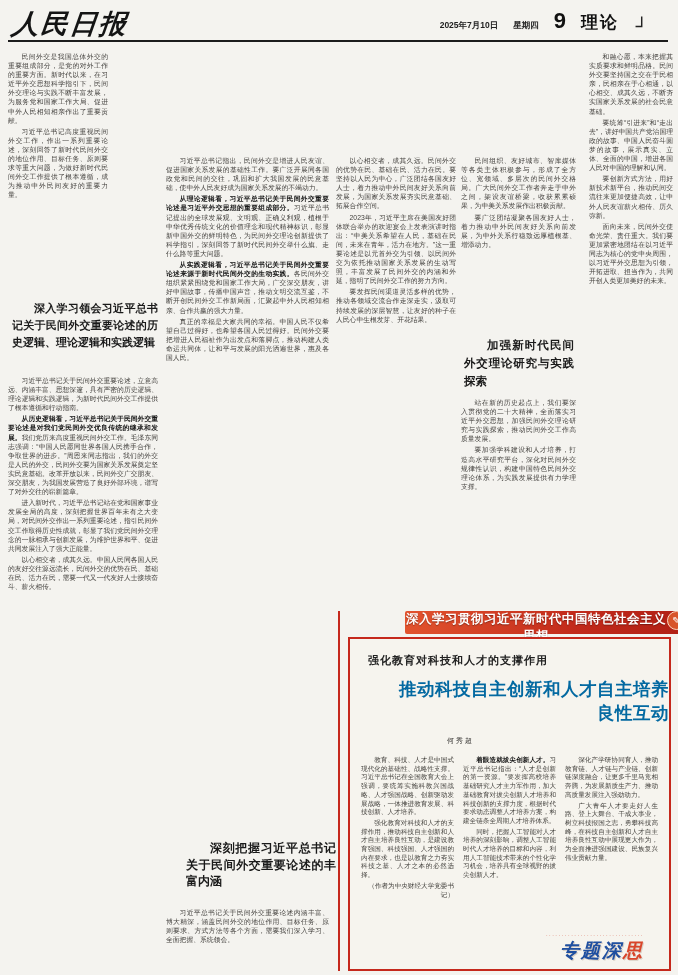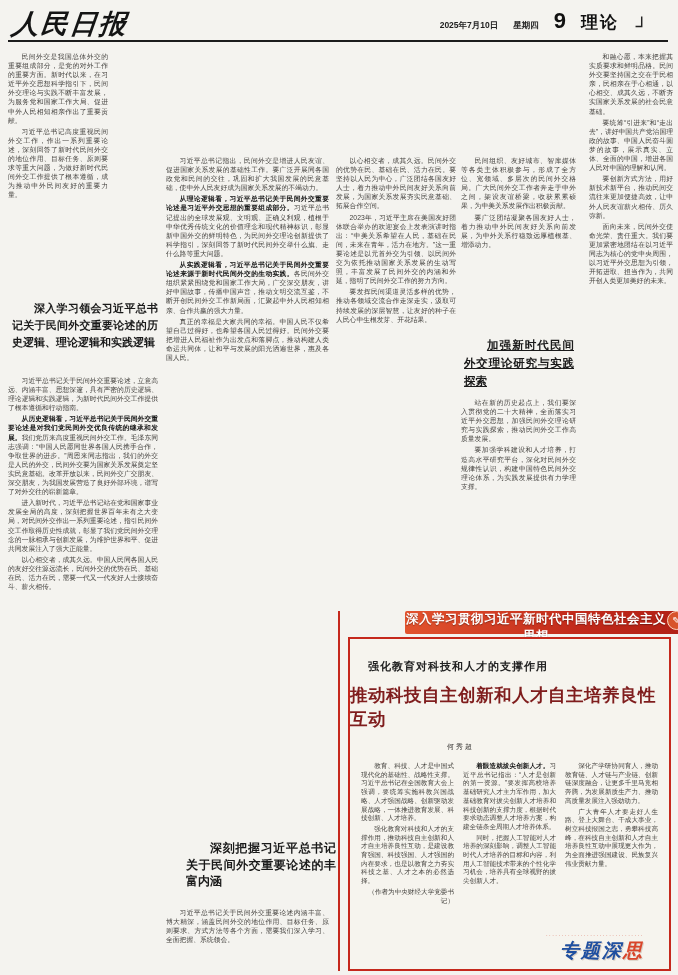--- a/index.html
+++ b/index.html
@@ -29,22 +29,22 @@
           background:linear-gradient(90deg,#e2532e,#c22a1b 60%,#b01f15);
           border-radius:2px;display:flex;align-items:flex-start;}
   #banner .banner-text{flex:1;text-align:center;color:#fff;font-weight:bold;font-size:12.5px;letter-spacing:0.5px;
           text-shadow:0 1px 1px rgba(0,0,0,.35);}
   #banner .pen{width:17px;height:17px;margin-right:3px;border-radius:50%;border:1.5px solid #ffd9c2;
           color:#fff;font-size:10px;line-height:17px;text-align:center;background:#d8542b;}
   #red-rule{position:absolute;left:338px;top:611px;width:2px;height:360px;background:#c5281c;}
   
   #feature{position:absolute;left:348px;top:637px;width:319px;height:330px;border:2.5px solid #c5281c;
            background:#f6f4ee;}
-  #feature .kicker{margin:20px 0 0 18px;font-size:11px;font-weight:bold;color:#222;letter-spacing:1px;}
-  #feature .f-title{margin-top:9px;text-align:left;font-size:17.5px;font-weight:bold;color:#7f1d1d;letter-spacing:0.5px;}
+  #feature .kicker{margin:14px 0 0 18px;font-size:11px;font-weight:bold;color:#222;letter-spacing:1px;}
+  #feature .f-title{margin-top:9px;text-align:right;font-size:17.5px;font-weight:bold;color:#0369a1;letter-spacing:0.5px;margin-left:36px;}
   #feature .f-author{margin:11px 0 0 97px;font-size:7px;color:#3c3a38;letter-spacing:2px;}
   #feature .f-cols{display:flex;gap:9px;margin:10px 11px 0 11px;}
   #feature .f-col{flex:1;text-align:justify;font-size:6.6px;line-height:8.7px;color:#45433f;height:195px;overflow:hidden;}
   #feature .f-note{text-align:right;margin-top:2px;text-indent:0;}
   
   #badge{position:absolute;right:25px;bottom:5px;text-align:right;}
   #badge .decor{font-size:5px;color:#cf3a22;letter-spacing:1.5px;line-height:5px;}
   #badge .badge-text{font-size:19px;font-weight:bold;letter-spacing:2px;font-style:italic;
         text-shadow:1px 1px 0 #d9cfc4;}
   #badge .blue{color:#1f4fa0;} #badge .red{color:#d9452a;}
@@ -97,21 +97,21 @@
       <p class="para">以心相交者，成其久远。民间外交的优势在民、基础在民、活力在民。要坚持以人民为中心，广泛团结各国友好人士，着力推动中外民间友好关系向前发展，为国家关系发展夯实民意基础、拓展合作空间。</p>
       <p class="para">2023年，习近平主席在美国友好团体联合举办的欢迎宴会上发表演讲时指出：“中美关系希望在人民，基础在民间，未来在青年，活力在地方。”这一重要论述是以元首外交为引领、以民间外交为依托推动国家关系发展的生动写照，丰富发展了民间外交的内涵和外延，指明了民间外交工作的努力方向。</p>
       <p class="para">要发挥民间渠道灵活多样的优势，推动各领域交流合作走深走实，汲取可持续发展的深层智慧，让友好的种子在人民心中生根发芽、开花结果。</p>
     </div>
 
   <div class="col" style="left:461px;top:156px;width:115px;height:174px;">
       <p class="para">民间组织、友好城市、智库媒体等各类主体积极参与，形成了全方位、宽领域、多层次的民间外交格局。广大民间外交工作者奔走于中外之间，架设友谊桥梁，收获累累硕果，为中美关系发展作出积极贡献。</p>
       <p class="para">要广泛团结凝聚各国友好人士，着力推动中外民间友好关系向前发展，为中外关系行稳致远厚植根基、增添动力。</p>
     </div>
 
-  <div class="subhead" style="left:464px;top:336px;width:110px;height:56px;font-size:11.5px;line-height:18px;text-decoration:underline;">加强新时代民间外交理论研究与实践探索</div>
+  <div class="subhead" style="left:464px;top:336px;width:110px;height:56px;font-size:11.5px;line-height:18px;">加强新时代民间外交理论研究与实践探索</div>
 
   <div class="col" style="left:461px;top:398px;width:115px;height:236px;">
       <p class="para">站在新的历史起点上，我们要深入贯彻党的二十大精神，全面落实习近平外交思想，加强民间外交理论研究与实践探索，推动民间外交工作高质量发展。</p>
       <p class="para">要加强学科建设和人才培养，打造高水平研究平台，深化对民间外交规律性认识，构建中国特色民间外交理论体系，为实践发展提供有力学理支撑。</p>
     </div>
 
   <div class="col" style="left:589px;top:52px;width:84px;height:556px;">
       <p class="para">和融心愿，本来把握其实质要求和鲜明品格。民间外交要坚持国之交在于民相亲，民相亲在于心相通，以心相交、成其久远，不断夯实国家关系发展的社会民意基础。</p>
       <p class="para">要统筹“引进来”和“走出去”，讲好中国共产党治国理政的故事、中国人民奋斗圆梦的故事，展示真实、立体、全面的中国，增进各国人民对中国的理解和认同。</p>
       <p class="para">要创新方式方法，用好新技术新平台，推动民间交流往来更加便捷高效，让中外人民友谊薪火相传、历久弥新。</p>

